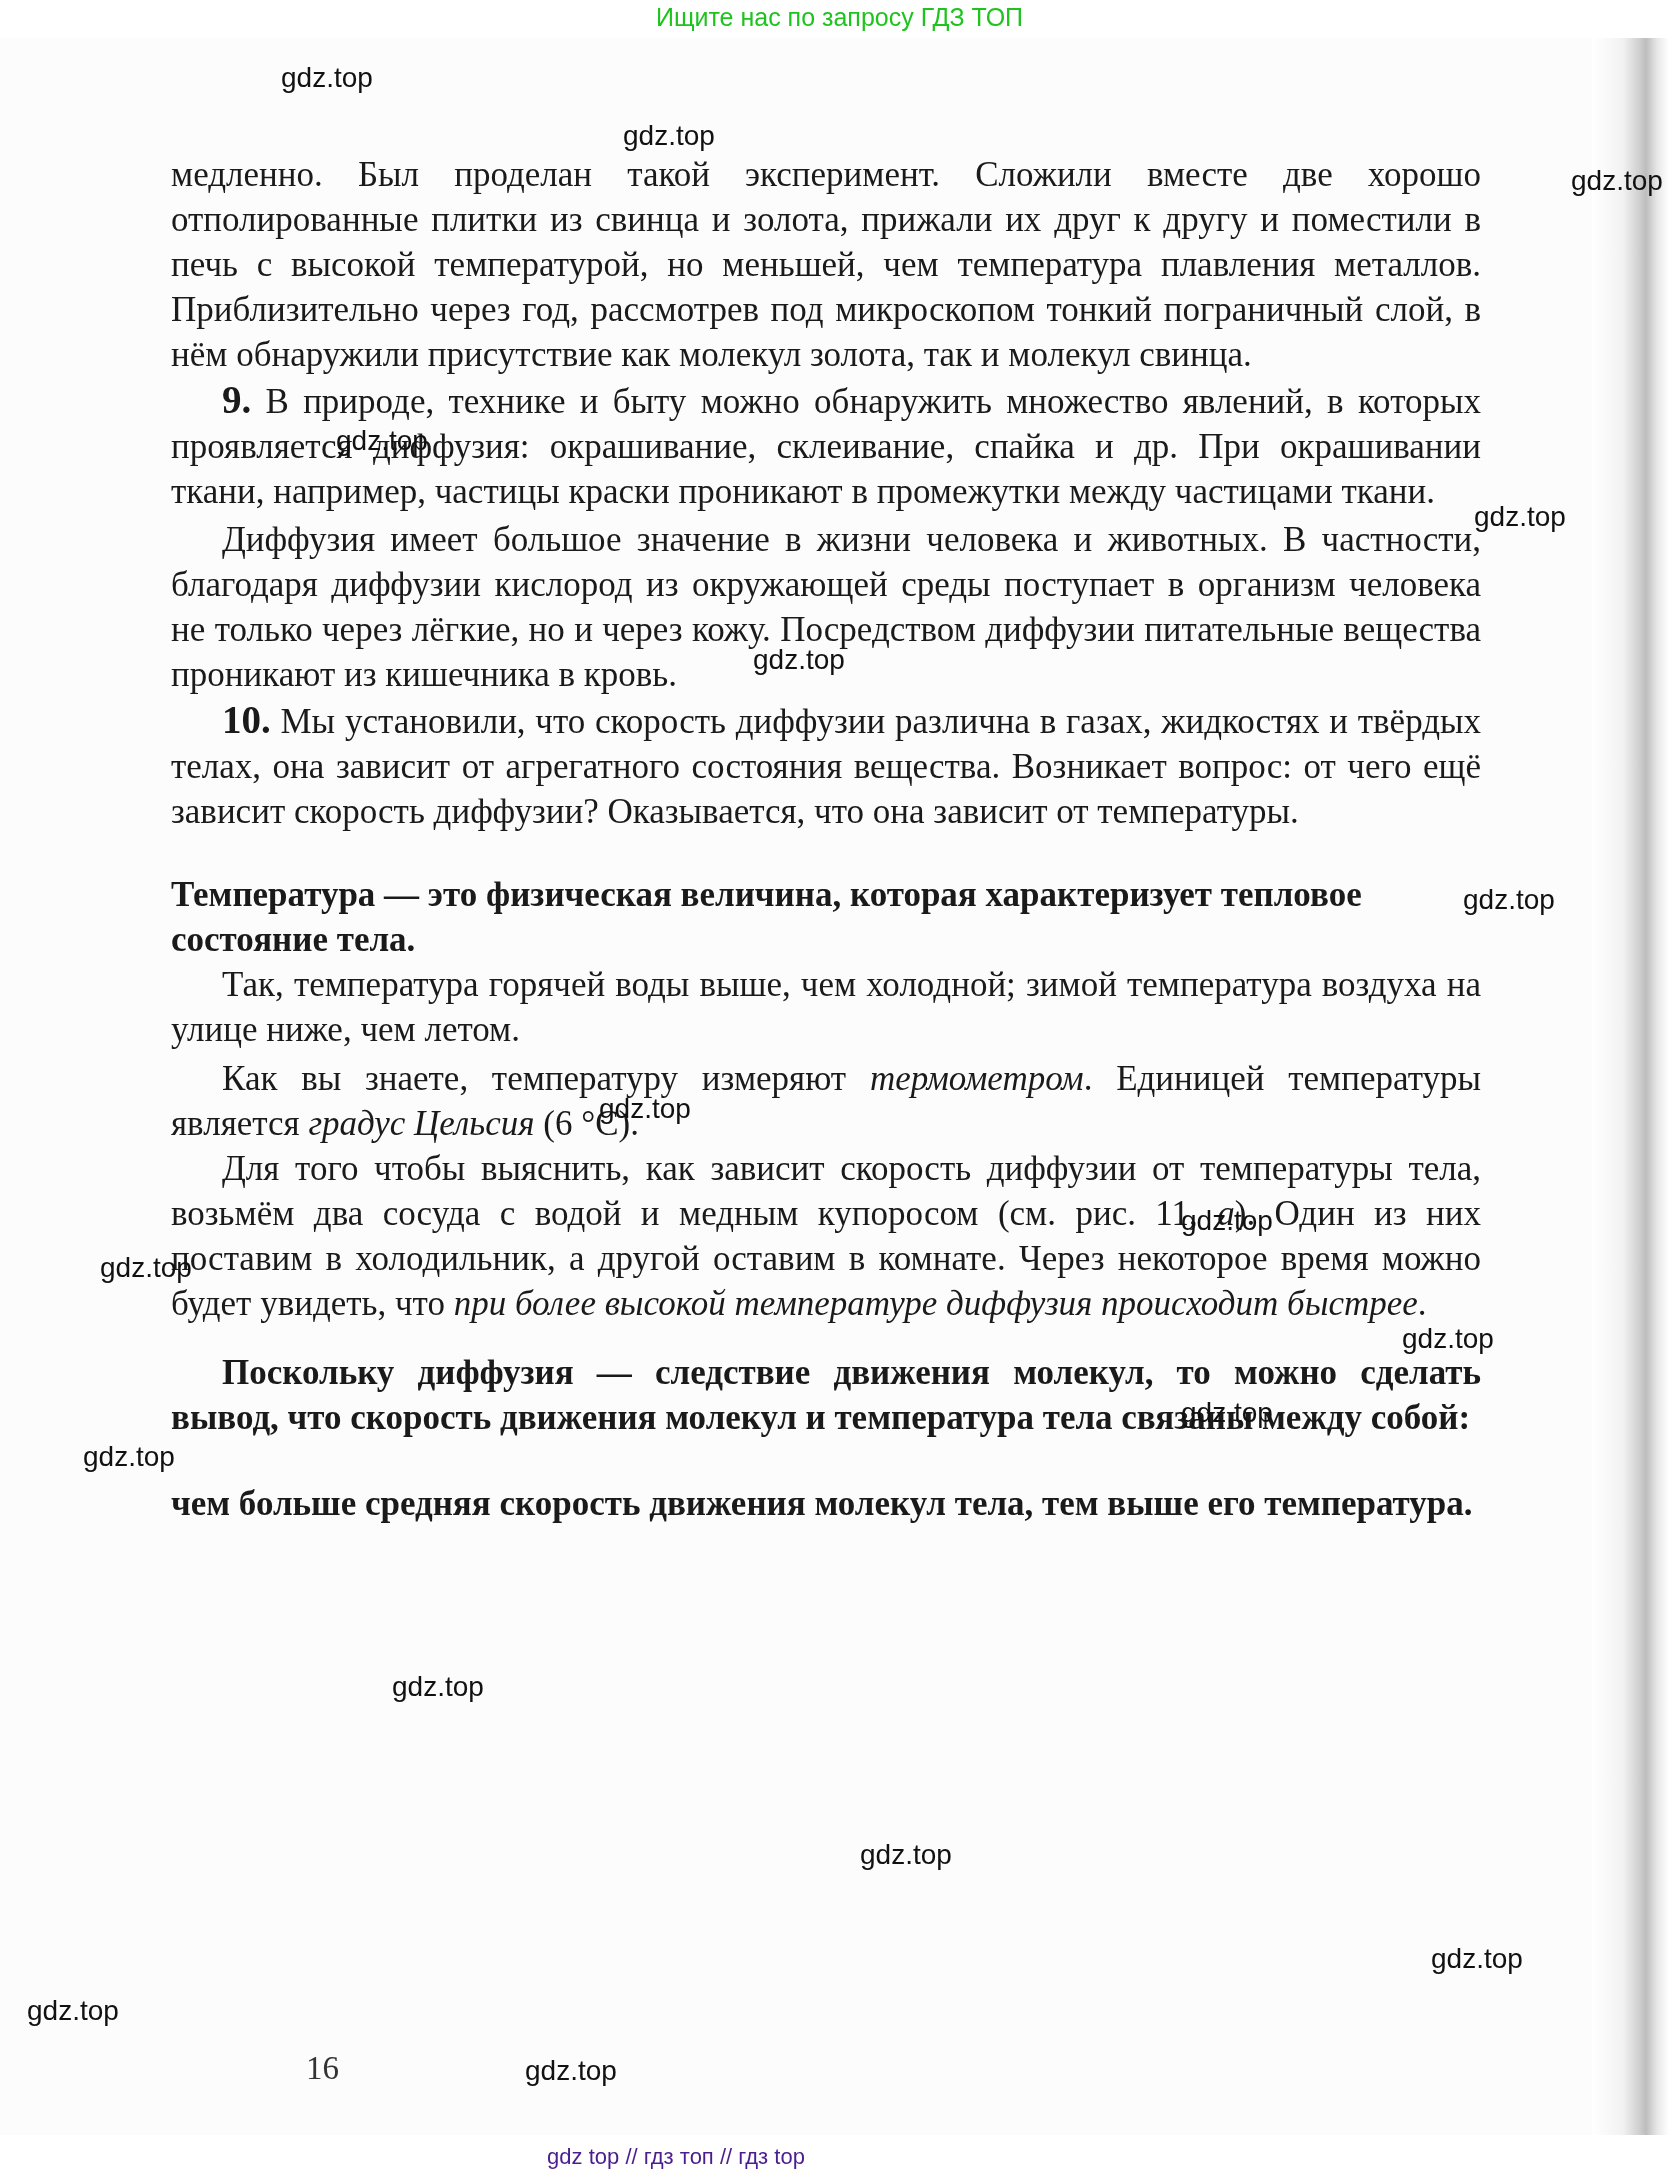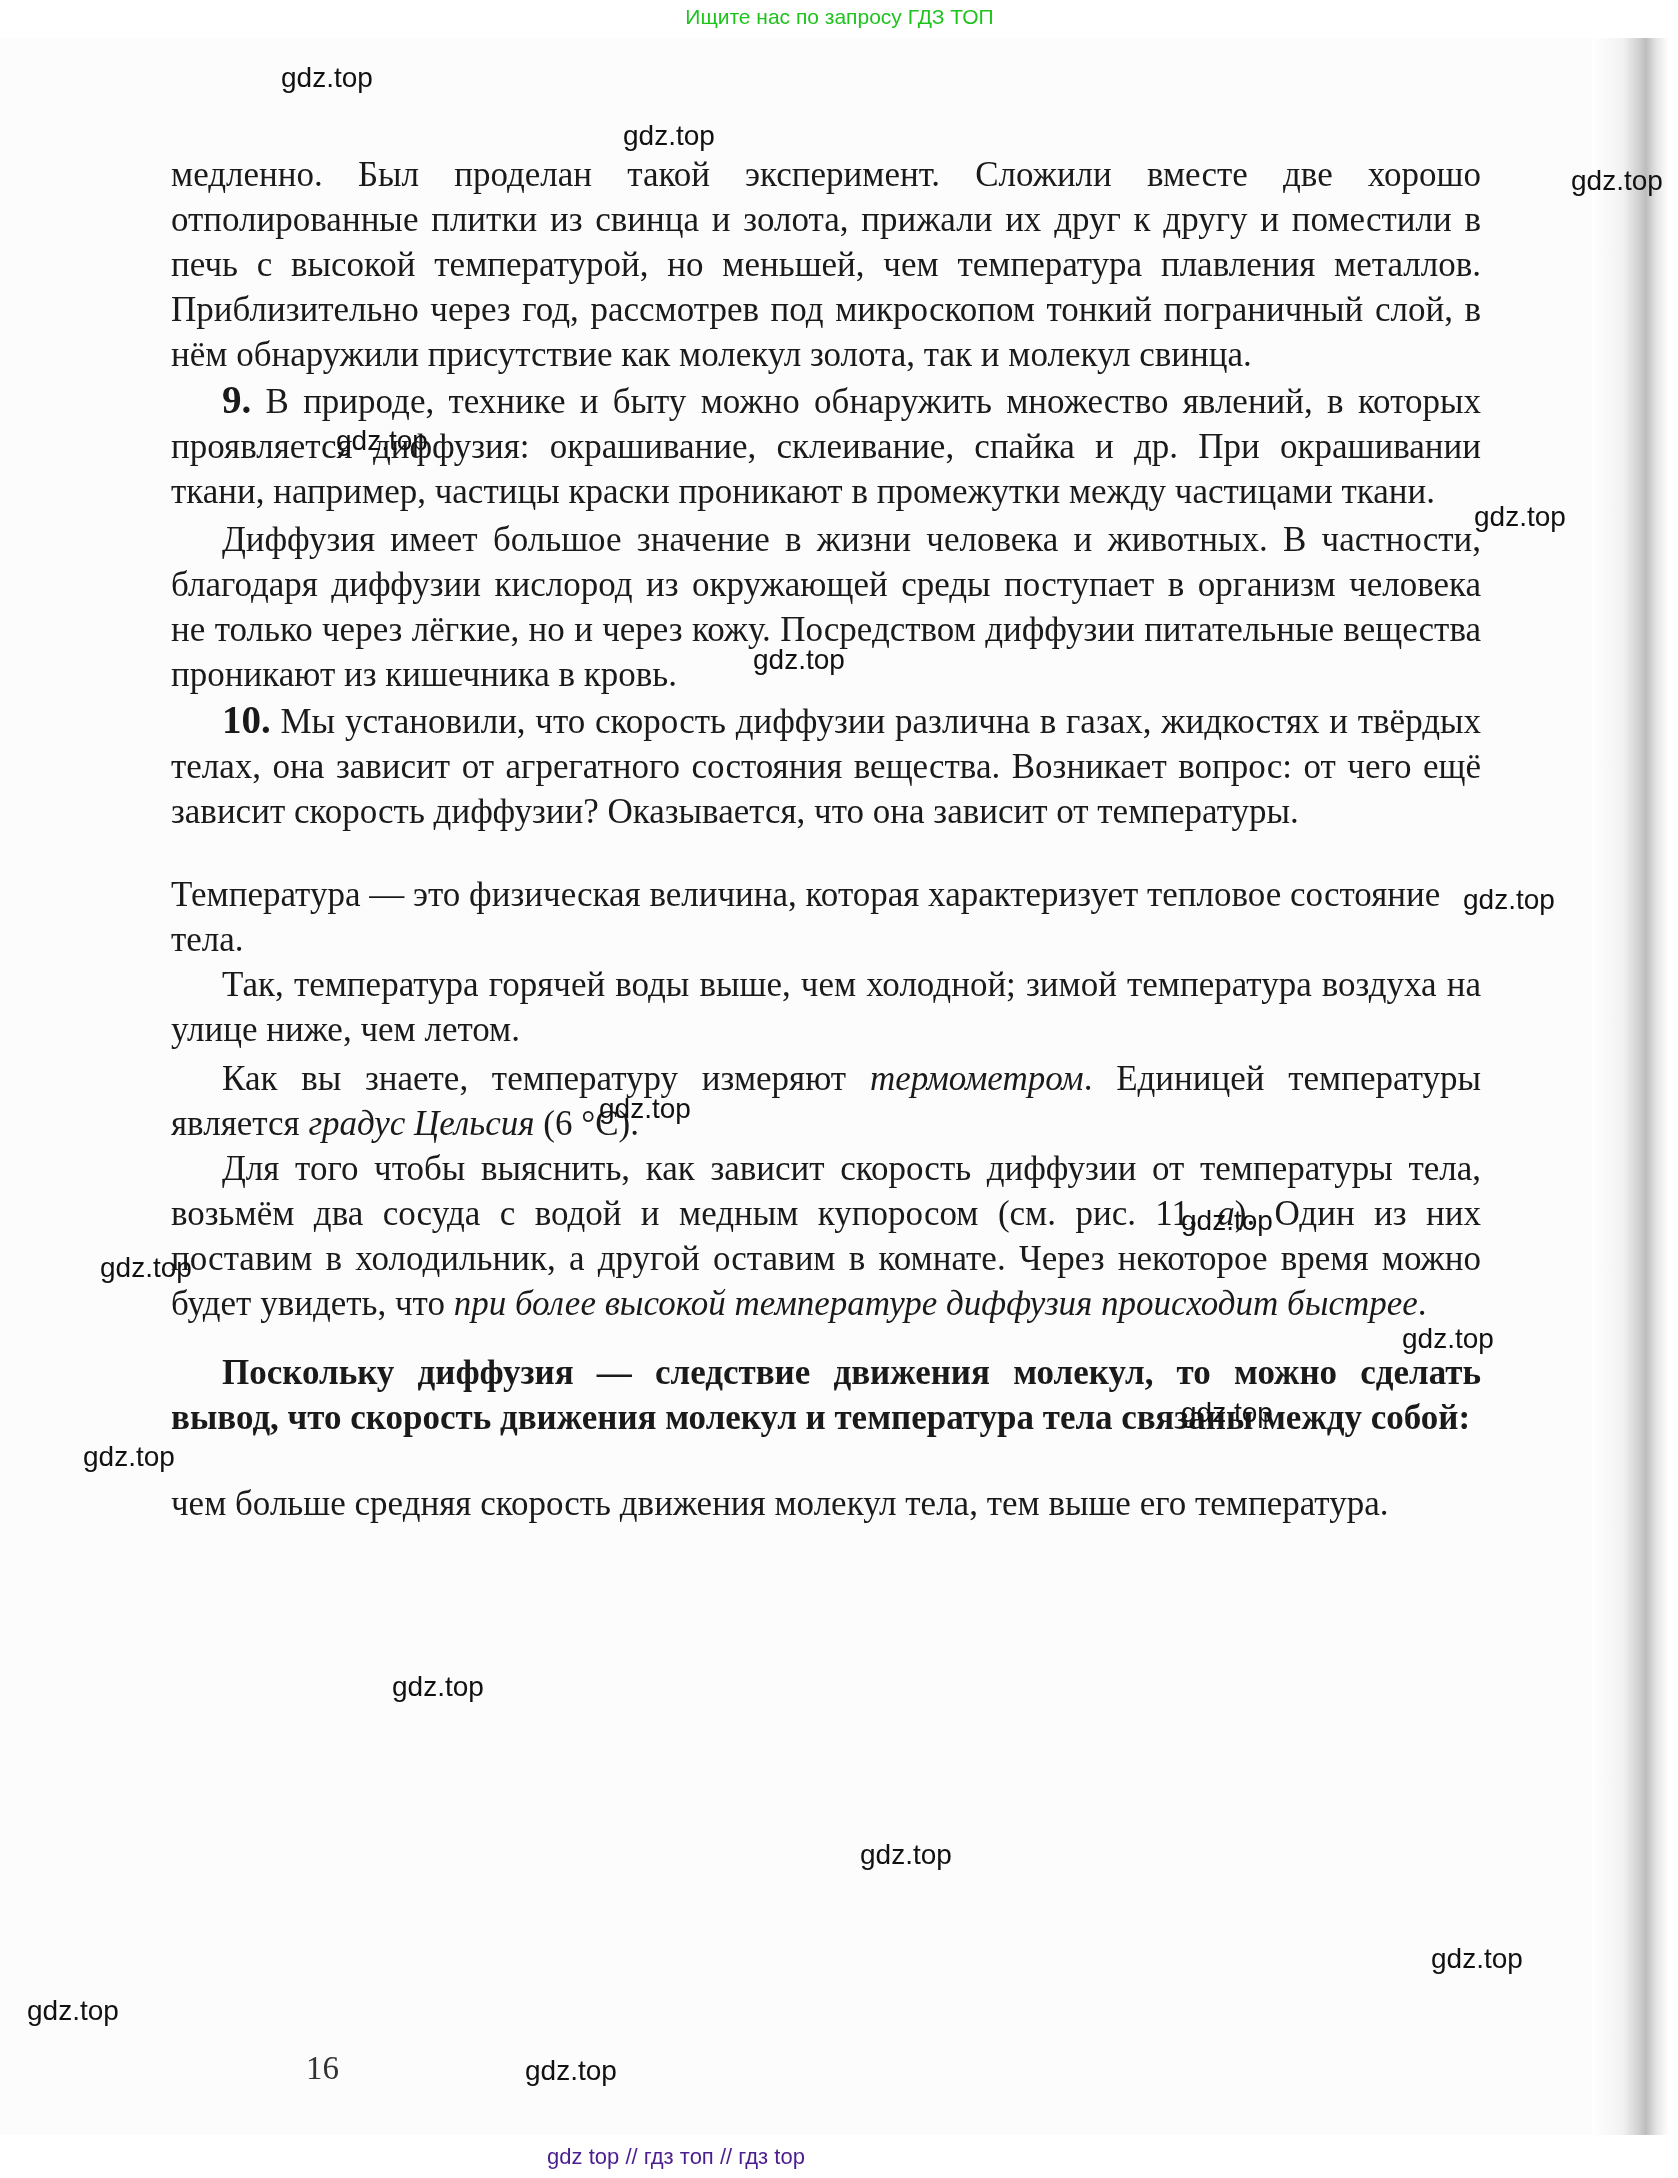--- a/index.html
+++ b/index.html
@@ -4,38 +4,38 @@
 <style>
   html, body { margin: 0; padding: 0; }
   body {
     width: 1679px; height: 2179px; position: relative; overflow: hidden;
     background: #ffffff;
     font-family: "Liberation Serif", "DejaVu Serif", serif;
   }
   .top-banner {
     position: absolute; left: 0; top: 0; width: 1679px; height: 34px;
     text-align: center; color: #1ec31e;
-    font-family: "Liberation Sans", sans-serif; font-size: 21px; line-height: 34px;
+    font-family: "Liberation Sans", sans-serif; font-size: 25px; line-height: 34px;
   }
   .page {
     position: absolute; left: 0; top: 38px; width: 1652px; height: 2097px;
     background: #fcfcfc;
   }
   .page-edge {
     position: absolute; left: 1592px; top: 38px; width: 77px; height: 2097px;
     background: linear-gradient(to right, #ffffff 0%, #f2f2f2 40%, #d2d2d2 60%, #bdbdbd 70%, #e8e8e8 85%, #ffffff 100%);
   }
   .text-col {
     position: absolute; left: 171px; width: 1310px; color: #1a1a1a;
     font-size: 35px; line-height: 45px;
   }
   .para { margin: 0; text-align: justify; text-align-last: left; }
   .indent { text-indent: 51px; }
   .bignum { font-weight: bold; font-size: 39px; }
-  .def { font-weight: normal; margin: 0; }
+  .def { font-weight: bold; margin: 0; }
   em { font-style: italic; }
   .wm {
     position: absolute; font-family: "Liberation Sans", sans-serif;
     font-size: 28px; color: #111; white-space: nowrap;
   }
   .page-num {
     position: absolute; left: 306px; top: 2050px; font-size: 33px; color: #333;
     font-family: "Liberation Serif", serif;
   }
   .bottom-banner {

